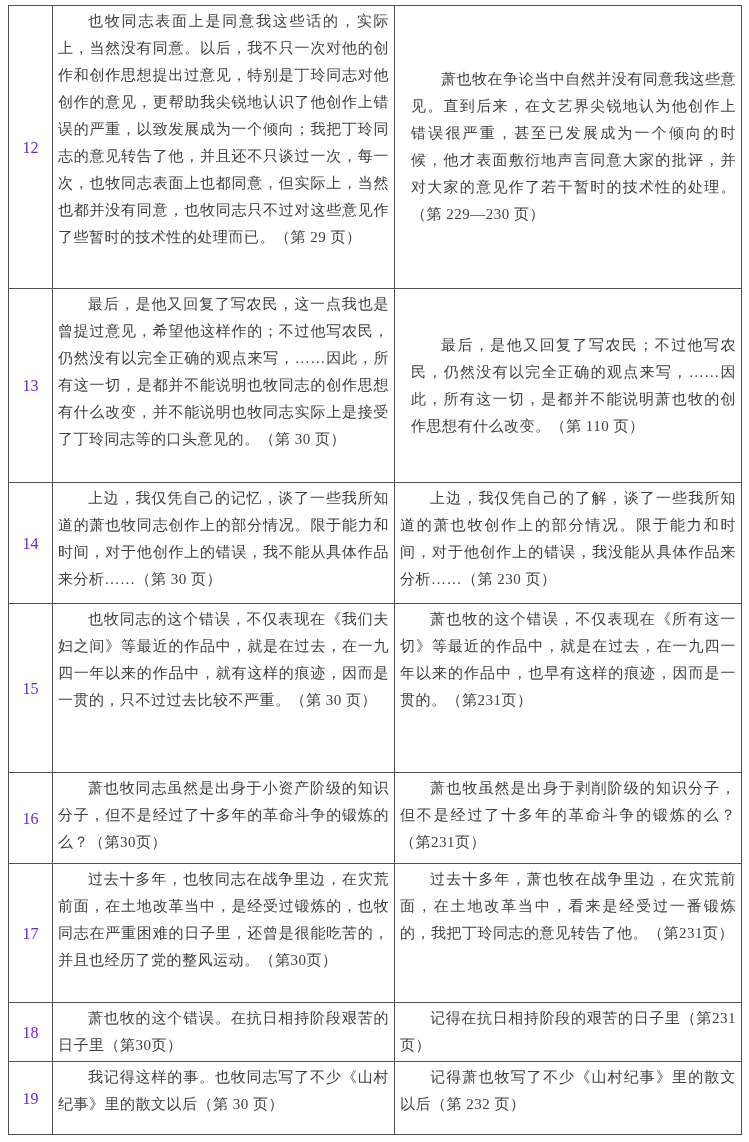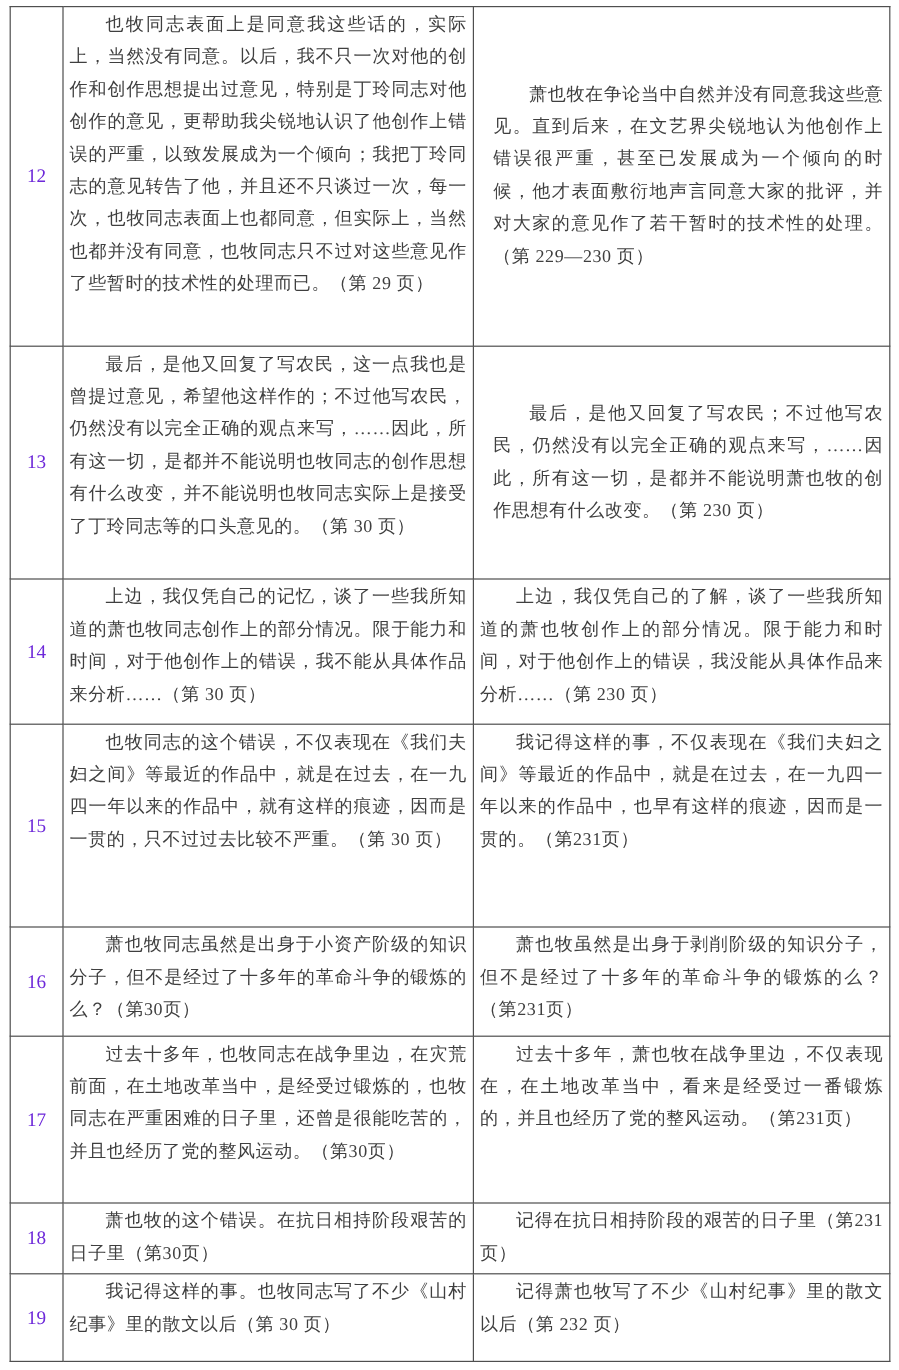--- a/index.html
+++ b/index.html
@@ -74,41 +74,41 @@
     </colgroup>
     <tbody>
       <tr class="r0">
         <td class="num">12</td>
         <td class="txt">也牧同志表面上是同意我这些话的，实际上，当然没有同意。以后，我不只一次对他的创作和创作思想提出过意见，特别是丁玲同志对他创作的意见，更帮助我尖锐地认识了他创作上错误的严重，以致发展成为一个倾向；我把丁玲同志的意见转告了他，并且还不只谈过一次，每一次，也牧同志表面上也都同意，但实际上，当然也都并没有同意，也牧同志只不过对这些意见作了些暂时的技术性的处理而已。（第 29 页）</td>
         <td class="txt mid">萧也牧在争论当中自然并没有同意我这些意见。直到后来，在文艺界尖锐地认为他创作上错误很严重，甚至已发展成为一个倾向的时候，他才表面敷衍地声言同意大家的批评，并对大家的意见作了若干暂时的技术性的处理。（第 229—230 页）</td>
       </tr>
       <tr class="r1">
         <td class="num">13</td>
         <td class="txt">最后，是他又回复了写农民，这一点我也是曾提过意见，希望他这样作的；不过他写农民，仍然没有以完全正确的观点来写，……因此，所有这一切，是都并不能说明也牧同志的创作思想有什么改变，并不能说明也牧同志实际上是接受了丁玲同志等的口头意见的。（第 30 页）</td>
-        <td class="txt mid">最后，是他又回复了写农民；不过他写农民，仍然没有以完全正确的观点来写，……因此，所有这一切，是都并不能说明萧也牧的创作思想有什么改变。（第 230 页）</td>
+        <td class="txt mid">最后，是他又回复了写农民；不过他写农民，仍然没有以完全正确的观点来写，……因此，所有这一切，是都并不能说明萧也牧的创作思想有什么改变。（第 110 页）</td>
       </tr>
       <tr class="r2">
         <td class="num">14</td>
         <td class="txt">上边，我仅凭自己的记忆，谈了一些我所知道的萧也牧同志创作上的部分情况。限于能力和时间，对于他创作上的错误，我不能从具体作品来分析……（第 30 页）</td>
         <td class="txt">上边，我仅凭自己的了解，谈了一些我所知道的萧也牧创作上的部分情况。限于能力和时间，对于他创作上的错误，我没能从具体作品来分析……（第 230 页）</td>
       </tr>
       <tr class="r3">
         <td class="num">15</td>
         <td class="txt">也牧同志的这个错误，不仅表现在《我们夫妇之间》等最近的作品中，就是在过去，在一九四一年以来的作品中，就有这样的痕迹，因而是一贯的，只不过过去比较不严重。（第 30 页）</td>
-        <td class="txt">我记得这样的事，不仅表现在《我们夫妇之间》等最近的作品中，就是在过去，在一九四一年以来的作品中，也早有这样的痕迹，因而是一贯的。（第231页）</td>
+        <td class="txt">萧也牧的这个错误，不仅表现在《所有这一切》等最近的作品中，就是在过去，在一九四一年以来的作品中，也早有这样的痕迹，因而是一贯的。（第231页）</td>
       </tr>
       <tr class="r4">
         <td class="num">16</td>
         <td class="txt">萧也牧同志虽然是出身于小资产阶级的知识分子，但不是经过了十多年的革命斗争的锻炼的么？（第30页）</td>
         <td class="txt">萧也牧虽然是出身于剥削阶级的知识分子，但不是经过了十多年的革命斗争的锻炼的么？（第231页）</td>
       </tr>
       <tr class="r5">
         <td class="num">17</td>
         <td class="txt">过去十多年，也牧同志在战争里边，在灾荒前面，在土地改革当中，是经受过锻炼的，也牧同志在严重困难的日子里，还曾是很能吃苦的，并且也经历了党的整风运动。（第30页）</td>
-        <td class="txt">过去十多年，萧也牧在战争里边，不仅表现在，在土地改革当中，看来是经受过一番锻炼的，并且也经历了党的整风运动。（第231页）</td>
+        <td class="txt">过去十多年，萧也牧在战争里边，在灾荒前面，在土地改革当中，看来是经受过一番锻炼的，我把丁玲同志的意见转告了他。（第231页）</td>
       </tr>
       <tr class="r6">
         <td class="num">18</td>
         <td class="txt">萧也牧的这个错误。在抗日相持阶段艰苦的日子里（第30页）</td>
         <td class="txt">记得在抗日相持阶段的艰苦的日子里（第231 页）</td>
       </tr>
       <tr class="r7">
         <td class="num">19</td>
         <td class="txt">我记得这样的事。也牧同志写了不少《山村纪事》里的散文以后（第 30 页）</td>
         <td class="txt">记得萧也牧写了不少《山村纪事》里的散文以后（第 232 页）</td>

